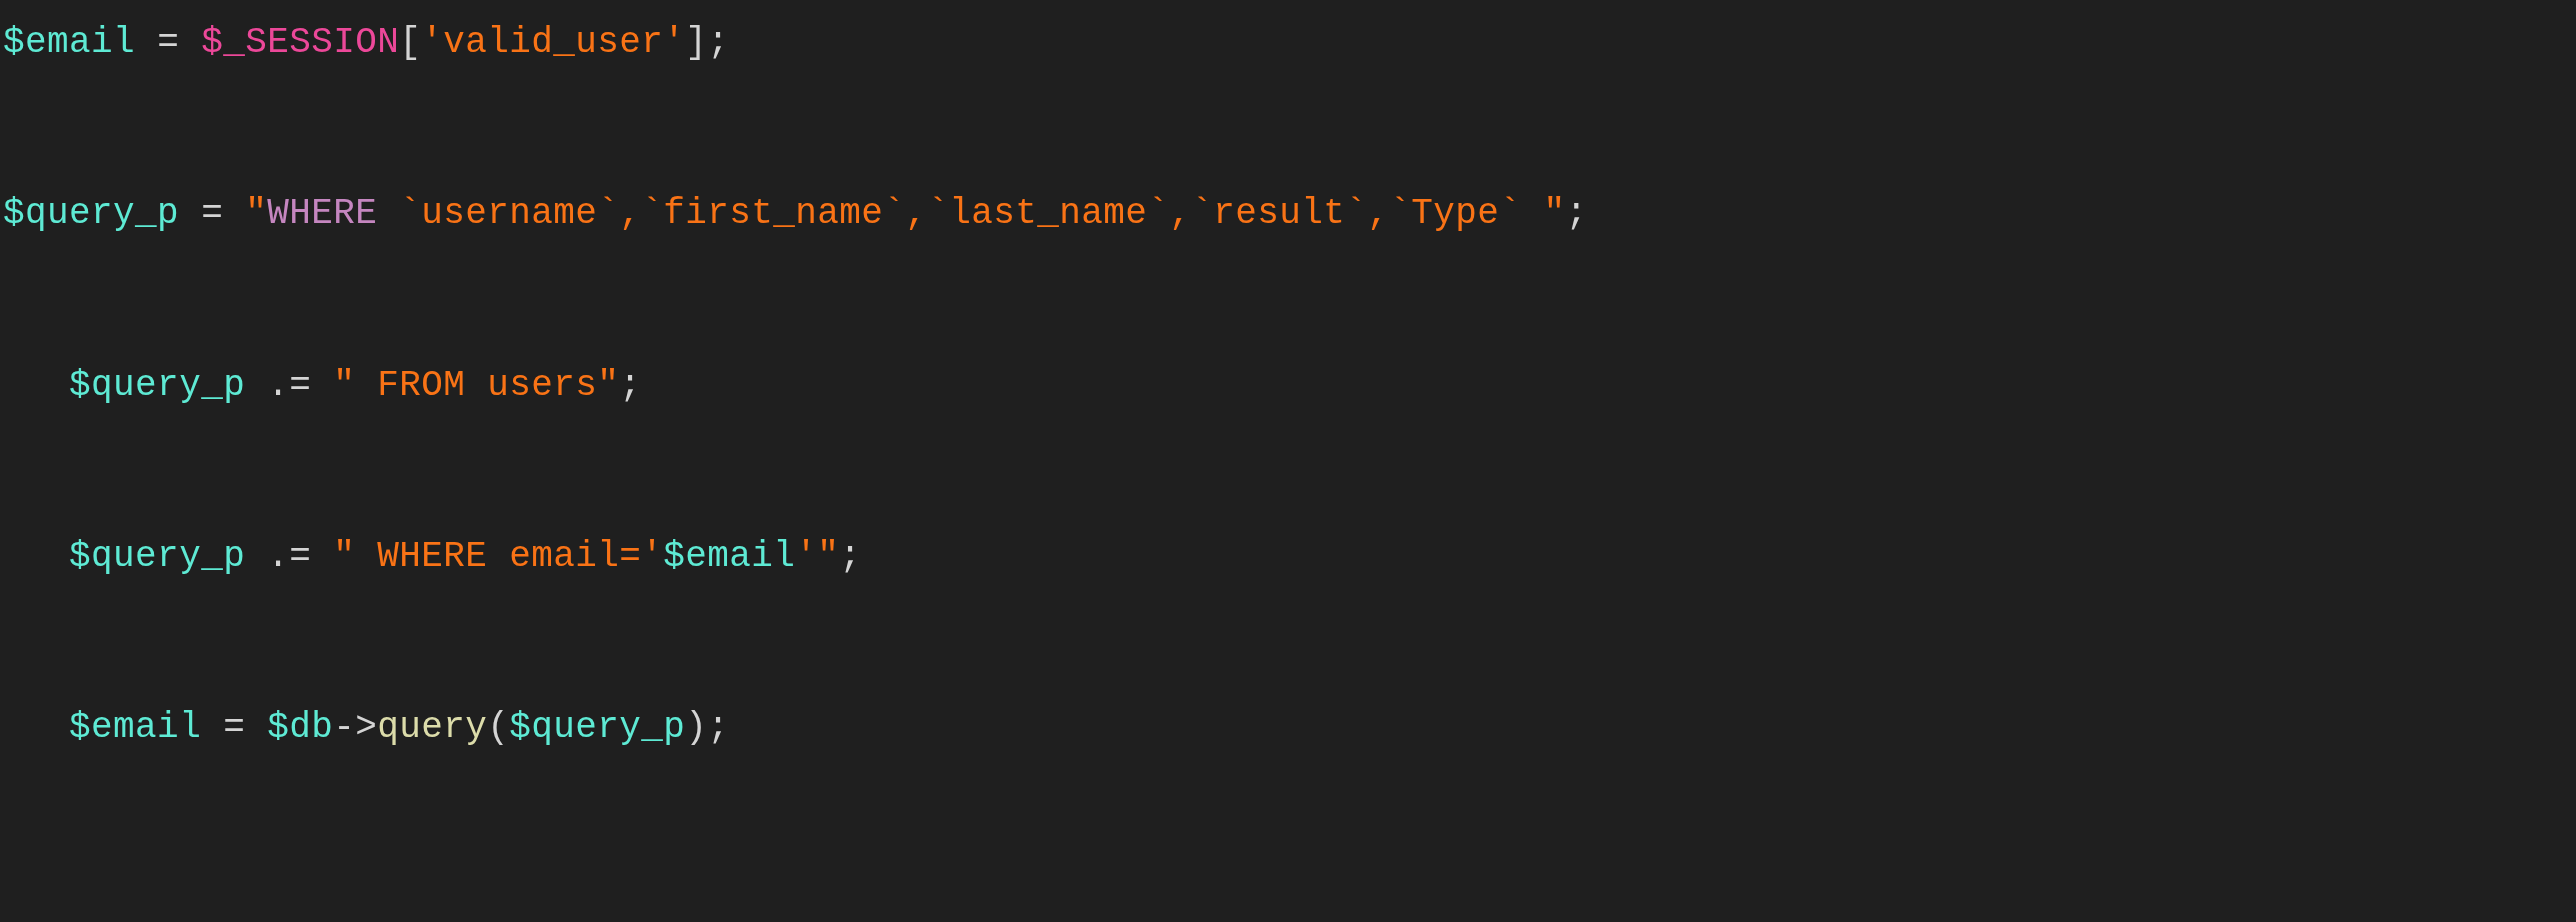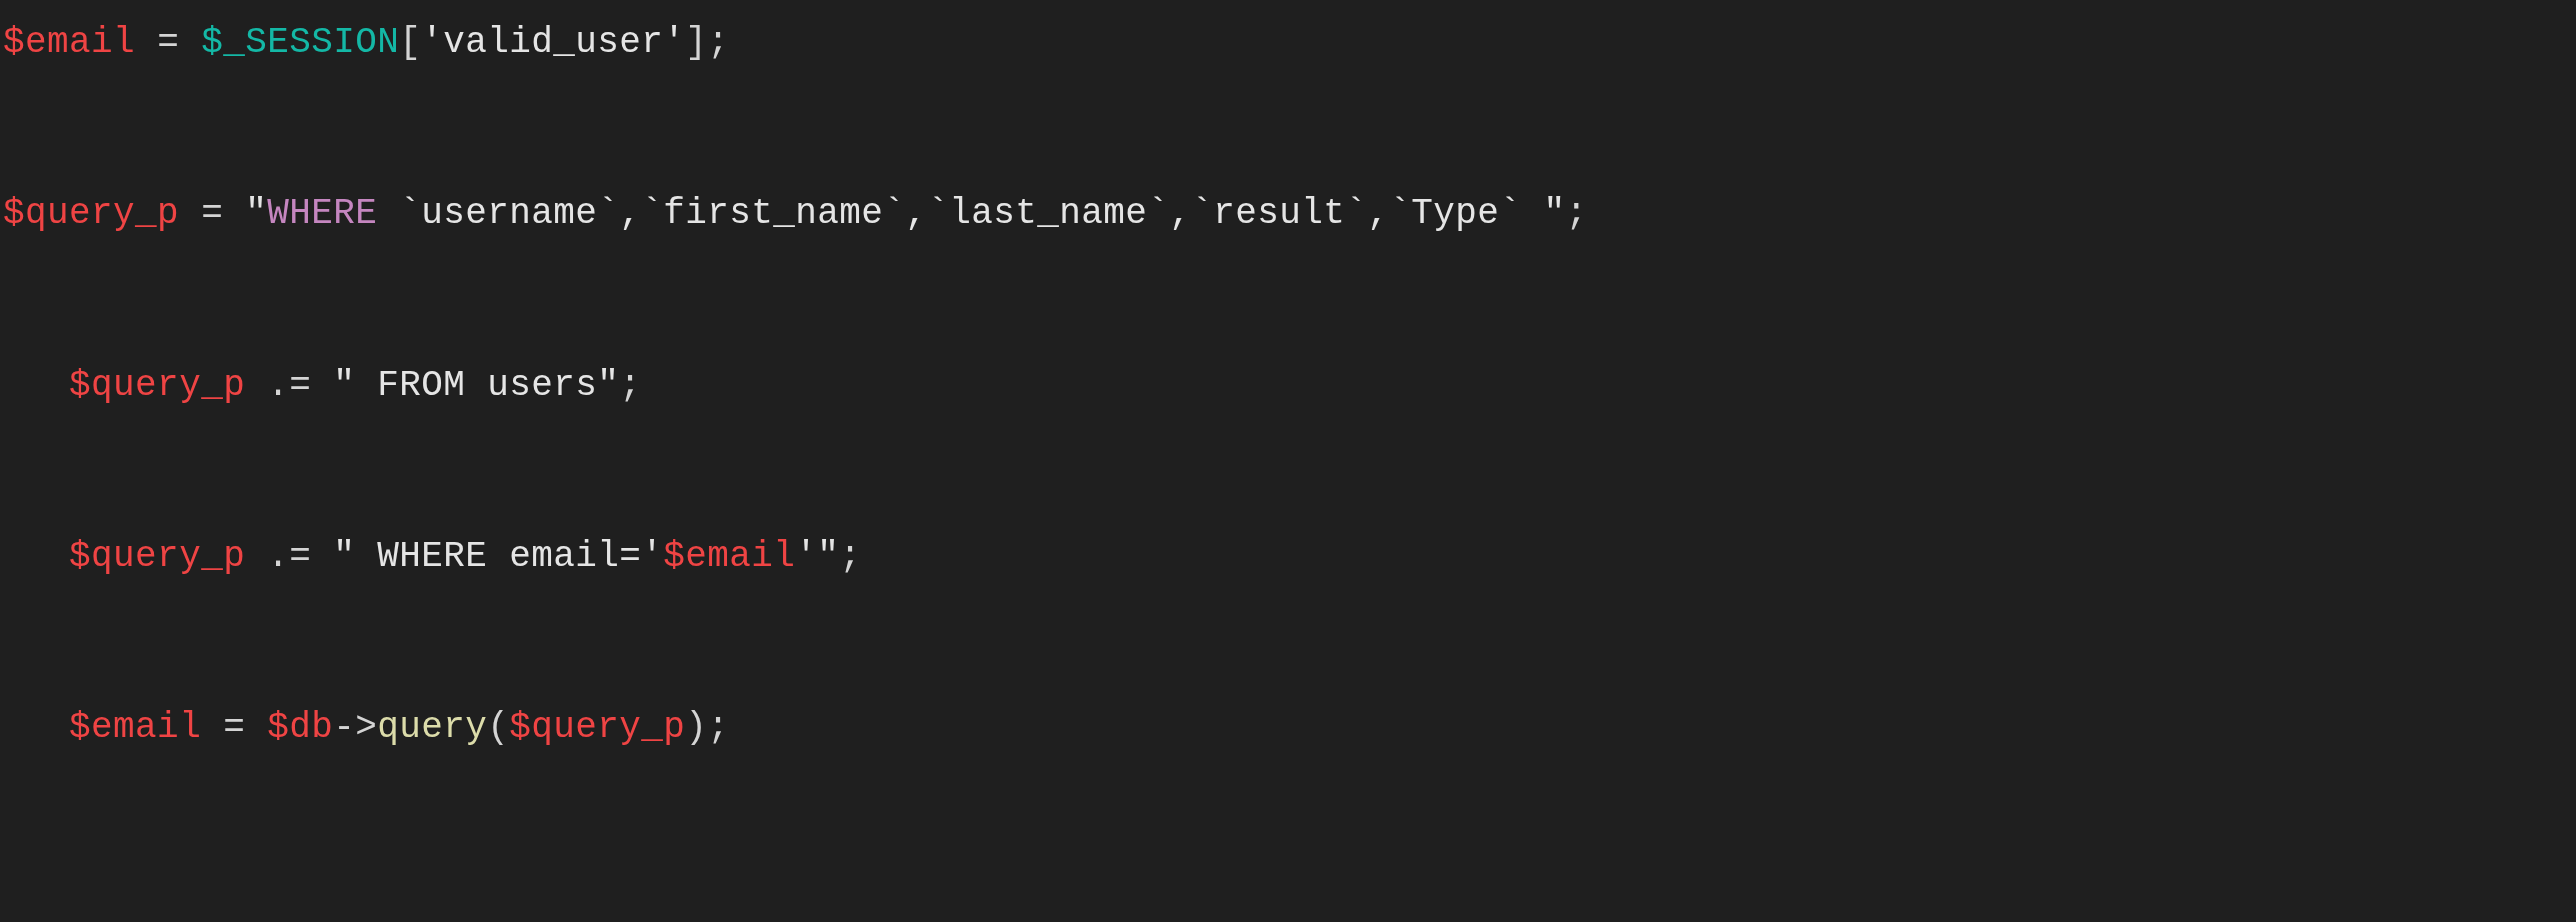--- a/index.html
+++ b/index.html
@@ -13,25 +13,25 @@
   pre.code {
     margin: 0;
     padding: 0 3.1px;
     font-family: "Consolas", "Menlo", "Courier New", monospace;
     font-size: 36px;
     line-height: 2.38;
     white-space: pre;
     color: #d4d4d4;
     letter-spacing: 0.4px;
   }
-  .tok-var      { color: #ef4444; }
+  .tok-var      { color: #5eead4; }
   .tok-op       { color: #d4d4d4; }
-  .tok-global   { color: #14b8a6; }
+  .tok-global   { color: #ec4899; }
   .tok-punct    { color: #d4d4d4; }
-  .tok-str      { color: #e5e5e5; text-align: right; }
+  .tok-str      { color: #f97316; text-align: right; }
   .tok-kw       { color: #c586c0; }
   .tok-func     { color: #dcdcaa; text-align: center; }
   .tok-plain    { color: #d4d4d4; }
 </style>
 </head>
 <body>
 
 <pre class="code"><span><span class="tok-var">$email</span><span class="tok-op"> = </span><span class="tok-global">$_SESSION</span><span class="tok-punct">[</span><span class="tok-str">'valid_user'</span><span class="tok-punct">];</span></span>
 <span></span>
 <span><span class="tok-var">$query_p</span><span class="tok-op"> = </span><span class="tok-str">"</span><span class="tok-kw">WHERE</span><span class="tok-str"> `username`,`first_name`,`last_name`,`result`,`Type` </span><span class="tok-str">"</span><span class="tok-punct">;</span></span>

